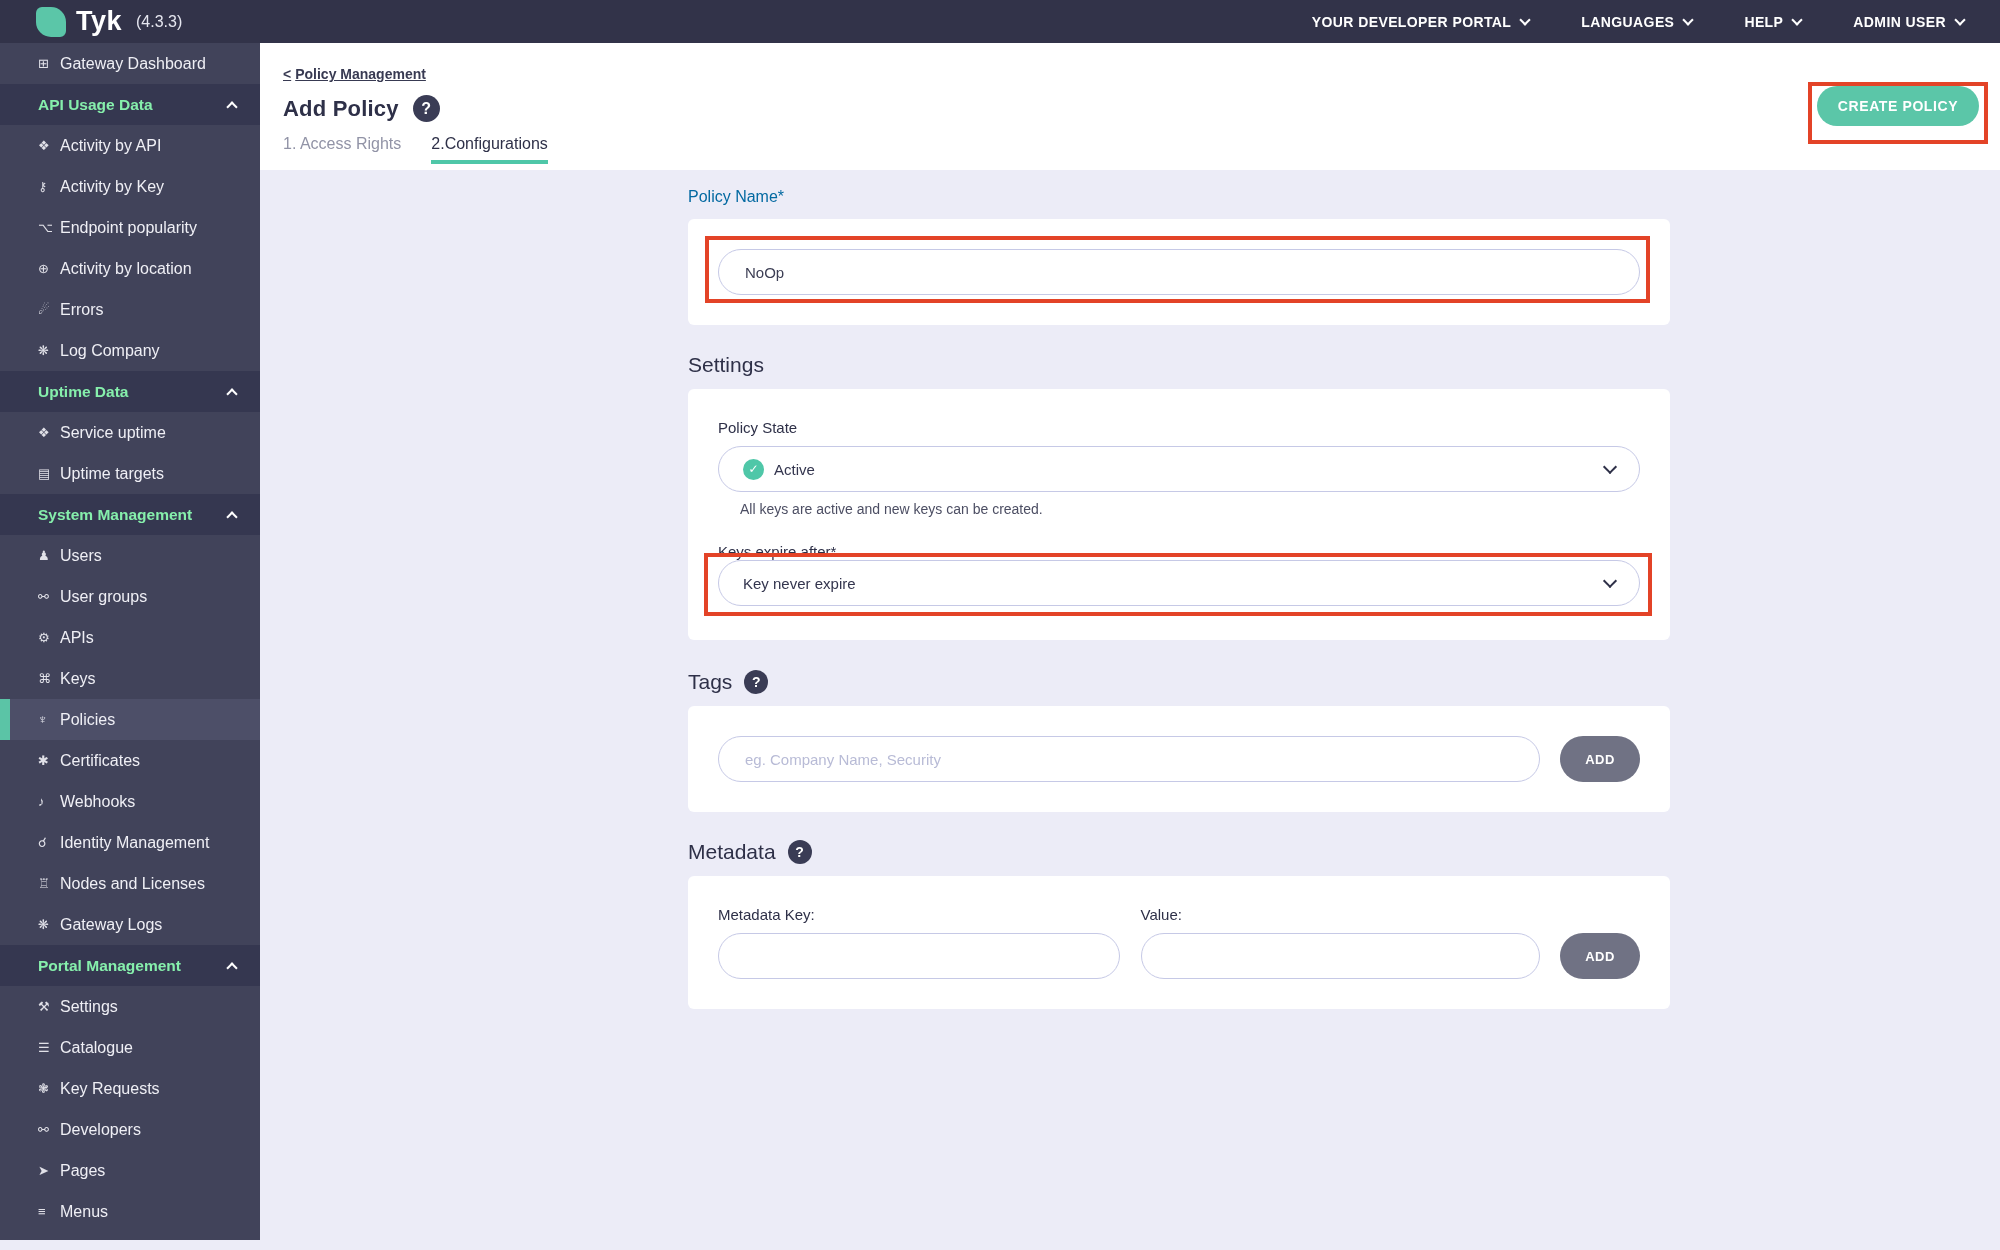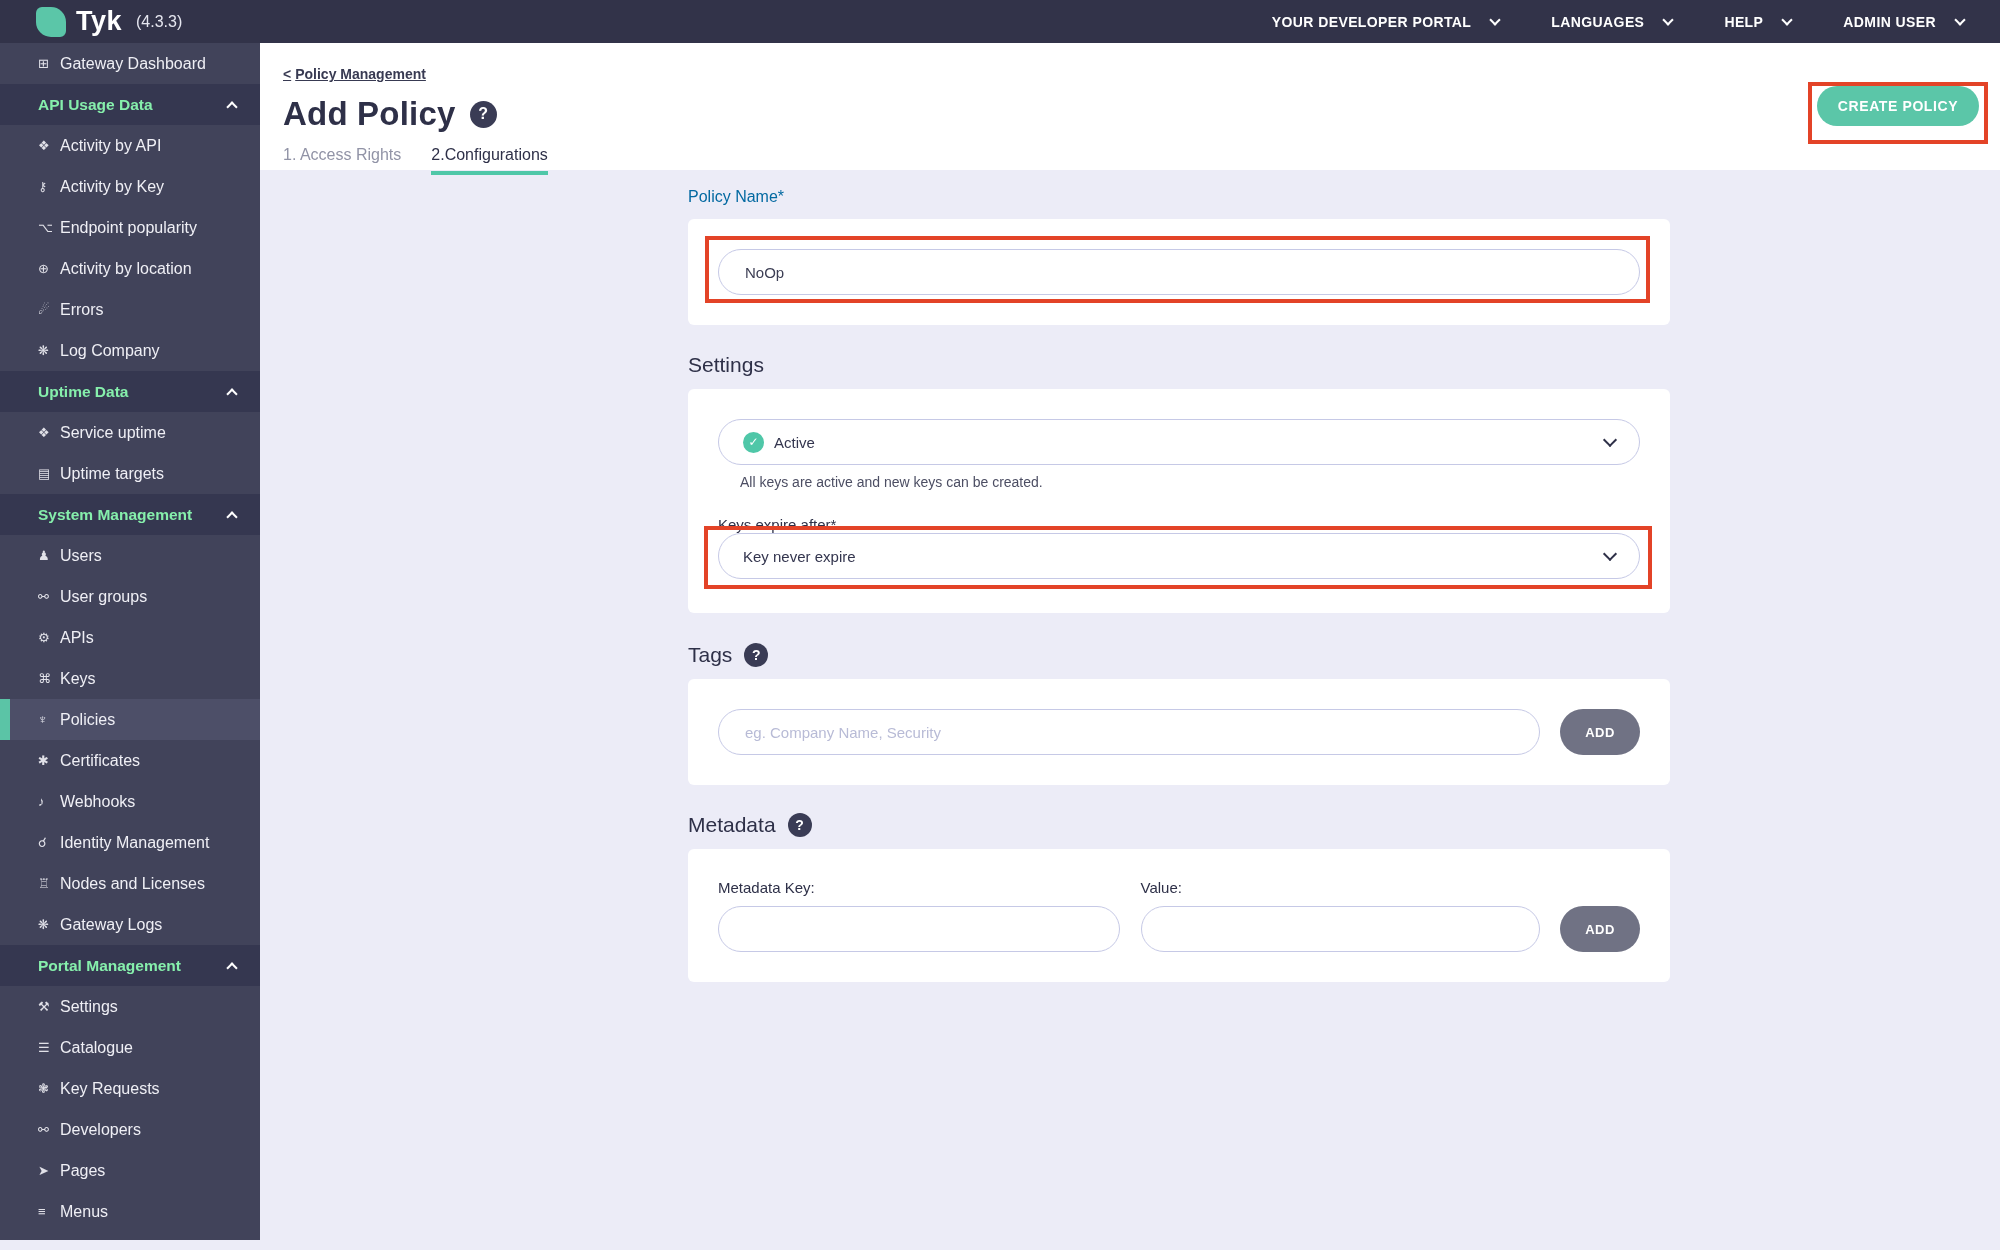--- a/index.html
+++ b/index.html
@@ -6,40 +6,40 @@
   html,body { width:2000px; height:1250px; overflow:hidden; }
   body { font-family:"Liberation Sans","DejaVu Sans",sans-serif; background:#ECECF7; color:#2E3048; }
 
   
   .topbar { height:43px; background:#323349; display:flex; align-items:center; justify-content:space-between; padding:0 36px; }
   .brand { display:flex; align-items:center; gap:10px; }
   .brand-mark { width:30px; height:30px; background:#5BC6A8; border-radius:6px 15px 6px 15px; }
   .brand-name { color:#fff; font-size:27px; font-weight:bold; letter-spacing:.5px; }
   .brand-version { color:#E6E7F0; font-size:16px; margin-left:4px; }
   .top-menus { display:flex; align-items:center; gap:52px; }
-  .top-menu { display:flex; align-items:center; gap:20px; color:#fff; font-size:14px; font-weight:bold; letter-spacing:.4px; cursor:pointer; }
+  .top-menu { display:flex; align-items:center; gap:10px; color:#fff; font-size:14px; font-weight:bold; letter-spacing:.4px; cursor:pointer; }
   .chev { display:inline-block; width:8px; height:8px; border-right:2px solid #fff; border-bottom:2px solid #fff; transform:rotate(45deg); margin-top:-4px; }
   .chev.up { transform:rotate(-135deg); margin-top:4px; }
 
   
   .layout { display:flex; height:1197px; }
   .sidebar { width:260px; background:#41435A; flex:none; overflow:hidden; }
   .side-row { height:41px; display:flex; align-items:center; cursor:pointer; color:#EFEFF5; font-size:16px; }
   .side-row.item { padding-left:38px; }
   .side-row.item .s-icon { width:22px; font-size:13px; opacity:.92; flex:none; }
   .side-row.header { background:#353750; padding:0 24px 0 38px; justify-content:space-between; font-weight:bold; font-size:15.5px; color:#86efac; }
   .side-row.item.active { background:#4D4F68; border-left:10px solid #5BC4A6; padding-left:28px; }
 
   .main { flex:1; display:flex; flex-direction:column; background:#ECECF7; }
 
   
   .main-header { height:127px; background:#fff; position:relative; padding:22px 0 0 23px; flex:none; }
   .breadcrumb { display:inline-flex; align-items:center; gap:4px; font-size:14px; font-weight:bold; color:#383A52; text-decoration:underline; cursor:pointer; }
   .title-row { display:flex; align-items:center; gap:14px; margin-top:12px; }
-  .page-title { font-size:33px; font-weight:600; color:#2E3048; letter-spacing:.2px; }
+  .page-title { font-size:22px; font-weight:600; color:#2E3048; letter-spacing:.2px; }
   .qbadge { width:27px; height:27px; border-radius:50%; background:#3A3C55; color:#fff; font-size:16px; font-weight:bold; display:flex; align-items:center; justify-content:center; cursor:pointer; flex:none; }
   .qbadge.small { width:24px; height:24px; font-size:14px; }
   .tabs { display:flex; gap:30px; margin-top:13px; }
   .tab { font-size:16px; color:#9193A6; padding-bottom:7px; cursor:pointer; }
   .tab.active { color:#2E3048; font-weight:500; border-bottom:4px solid #4FC7A8; }
 
   .create-annotation { position:absolute; top:39px; right:12px; width:180px; height:62px; border:4px solid #E34327; display:flex; align-items:flex-start; justify-content:center; }
   .btn-create { width:162px; height:40px; border:none; border-radius:20px; background:#5BC6A8; color:#fff; font-family:inherit; font-size:14px; font-weight:bold; letter-spacing:.6px; cursor:pointer; }
 
   
@@ -243,20 +243,21 @@
           </div>
         </div>
 
         <div class="gap28"></div>
 
         <div class="section-heading">
           <span>Settings</span>
         </div>
         <div class="gap12"></div>
         <div class="card" style="padding-bottom:34px;">
+          <div class="field-label">Policy State</div>
           <div class="select">
             <span class="select-left">
               <span class="check-circle">✓</span>
               <span>Active</span>
             </span>
             <span class="sel-chev"></span>
           </div>
           <div class="helper">All keys are active and new keys can be created.</div>
 
           <div style="height:26px;"></div>

